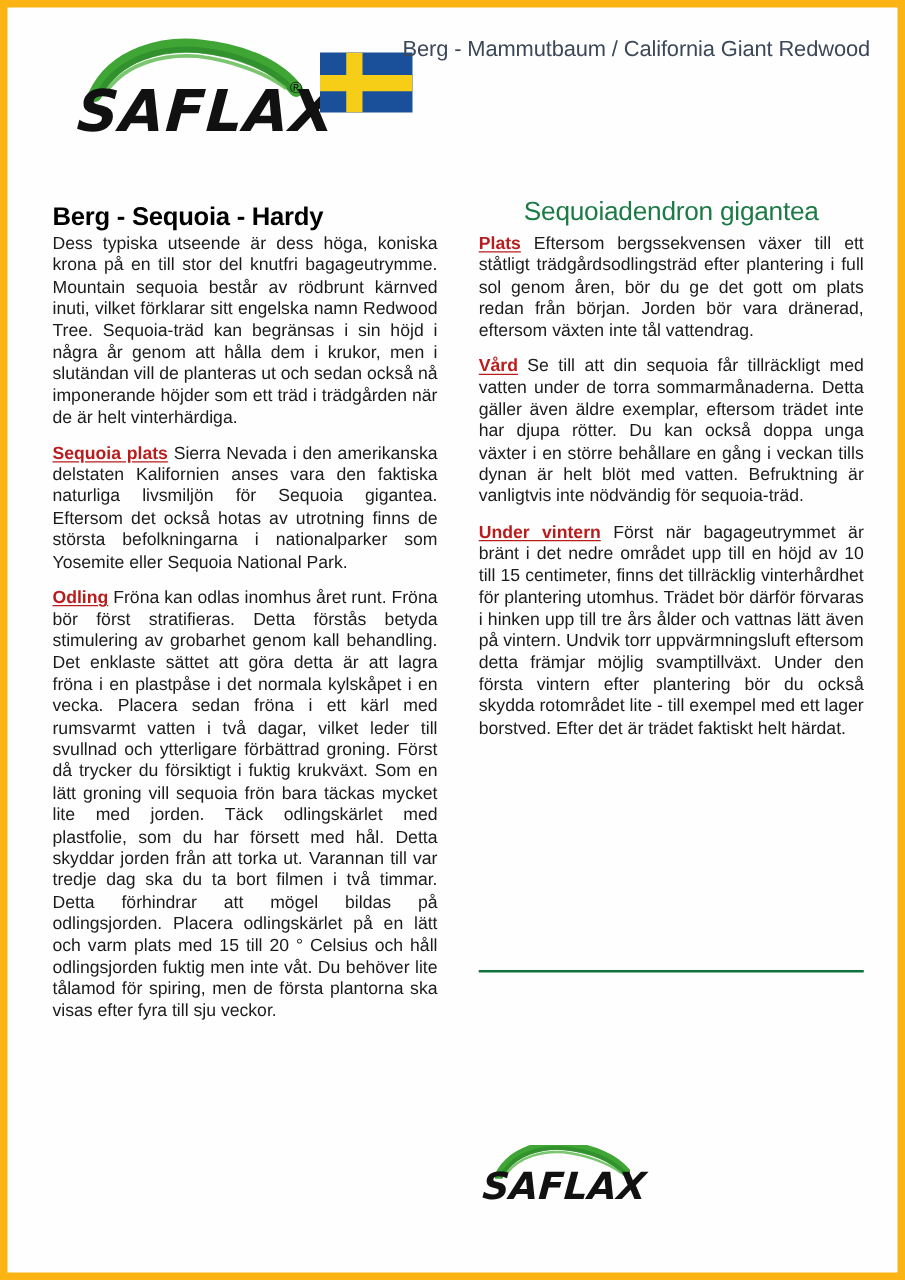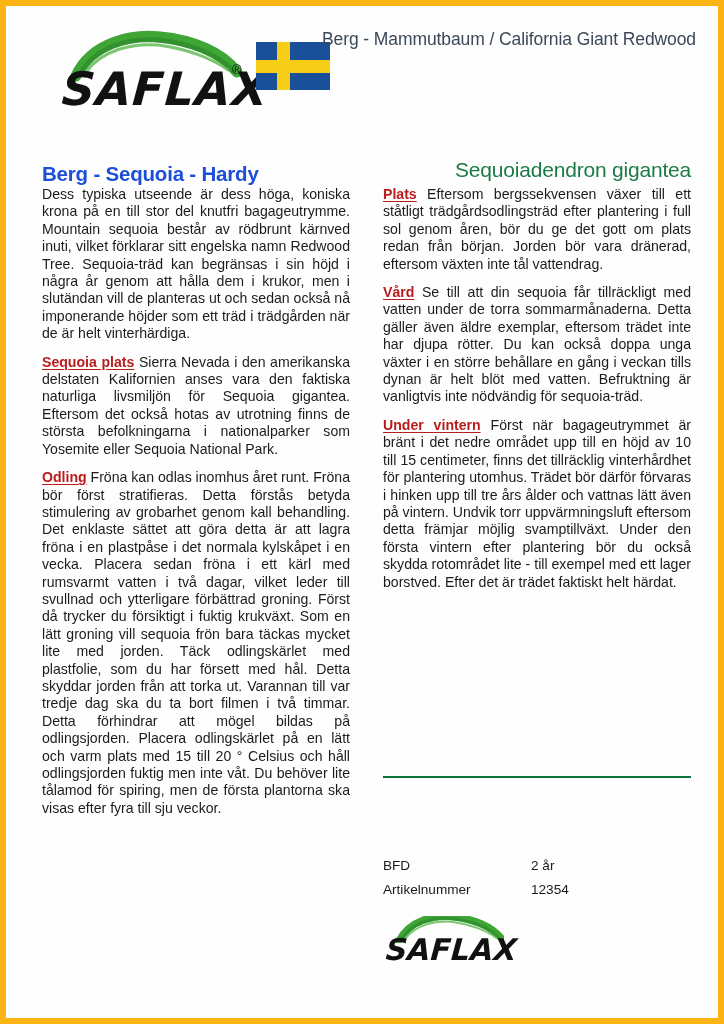--- a/index.html
+++ b/index.html
@@ -111,31 +111,31 @@
   }
   .col {
     position: absolute;
     top: 0;
     width: 308px;
   }
   .col-left  { left: 36px; }
   .col-right { left: 377px; }
 
   .plant-name {
-    color: #1d4ed8;
+    color: #000000;
     font-weight: 700;
     font-size: 20.5px;
     margin: 6px 0 0 0;
     letter-spacing: -0.2px;
   }
   .latin-name {
     color: #1C7A46;
     font-size: 21px;
     font-weight: 400;
-    text-align: right;
+    text-align: center;
     margin: 2px 0 4px 0;
     letter-spacing: -0.2px;
   }
 
   p.body {
     margin: 0 0 11px 0;
     font-size: 14.1px;
     line-height: 17.4px;
     color: #1b1b1b;
     text-align: justify;
@@ -244,30 +244,20 @@
 
       <p class="body"><span class="sec-head">Plats</span><span> Eftersom bergssekvensen växer till ett ståtligt trädgårdsodlingsträd efter plantering i full sol genom åren, bör du ge det gott om plats redan från början. Jorden bör vara dränerad, eftersom växten inte tål vattendrag.</span></p>
 
       <p class="body"><span class="sec-head">Vård</span><span> Se till att din sequoia får tillräckligt med vatten under de torra sommarmånaderna. Detta gäller även äldre exemplar, eftersom trädet inte har djupa rötter. Du kan också doppa unga växter i en större behållare en gång i veckan tills dynan är helt blöt med vatten. Befruktning är vanligtvis inte nödvändig för sequoia-träd.</span></p>
 
       <p class="body"><span class="sec-head">Under vintern</span><span> Först när bagageutrymmet är bränt i det nedre området upp till en höjd av 10 till 15 centimeter, finns det tillräcklig vinterhårdhet för plantering utomhus. Trädet bör därför förvaras i hinken upp till tre års ålder och vattnas lätt även på vintern. Undvik torr uppvärmningsluft eftersom detta främjar möjlig svamptillväxt. Under den första vintern efter plantering bör du också skydda rotområdet lite - till exempel med ett lager borstved. Efter det är trädet faktiskt helt härdat.</span></p>
     </div>
 
     <div class="rule"></div>
 
-    <div class="meta">
-      <div class="meta-row">
-        <div class="meta-label">BFD</div>
-        <div class="meta-value">2 år</div>
-      </div>
-      <div class="meta-row">
-        <div class="meta-label">Artikelnummer</div>
-        <div class="meta-value">12354</div>
-      </div>
-    </div>
 
     <div class="footer-logo">
       <svg class="logo-arc2" viewBox="0 0 168 42" xmlns="http://www.w3.org/2000/svg">
         <path d="M4 40 C 20 6, 60 -2, 88 1 C 120 4, 150 16, 165 36" stroke="#3FA535" stroke-width="11" fill="none" stroke-linecap="round"></path>
         <path d="M8 38 C 24 10, 58 2, 86 4 C 116 7, 146 18, 161 35" stroke="#2E8B2B" stroke-width="5" fill="none" stroke-linecap="round" opacity="0.75"></path>
         <path d="M14 36 C 30 14, 60 7, 86 9 C 112 12, 140 22, 156 34" stroke="#58B84A" stroke-width="3" fill="none" stroke-linecap="round" opacity="0.8"></path>
       </svg>
       <div class="logo-word2">SAFLAX</div>
     </div>
 

